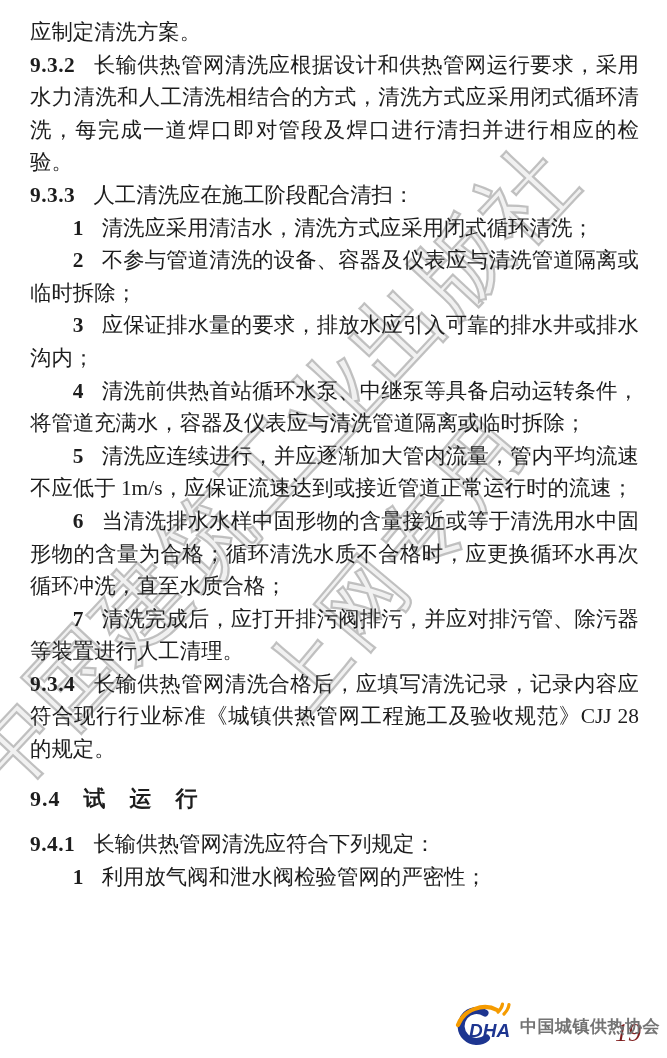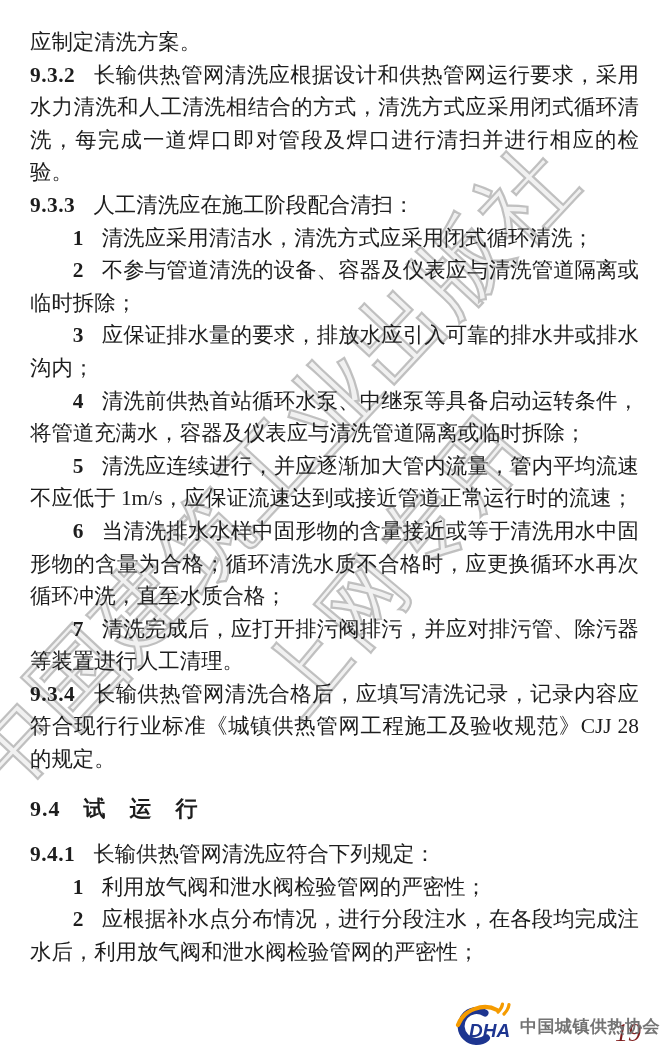--- a/index.html
+++ b/index.html
@@ -28,21 +28,21 @@
     transform:translate(-50%,-50%) rotate(-47deg);
   }
   .wm2 {
     left:395px; top:565px;
     font-size:84px; letter-spacing:6px;
     transform:translate(-50%,-50%) rotate(-50deg);
   }
 
   
   .content {
-    position:absolute; left:30px; top:26px; width:609px;
+    position:absolute; left:30px; top:16px; width:609px;
     z-index:2;
     font-size:21.4px; line-height:32.6px;
     text-align:justify;
   }
   .content p { margin:0; }
   .num { font-weight:bold; }
   p.clause .num { margin-right:0.85em; letter-spacing:0.5px; }
   p.item { text-indent:2em; }
   p.item .num { margin-right:0.85em; }
   h2.heading {
@@ -109,21 +109,20 @@
     <p class="item"><span class="num">7</span><span>清洗完成后，应打开排污阀排污，并应对排污管、除污器等装置进行人工清理。</span></p>
 
     <p class="clause"><span class="num">9.3.4</span><span>长输供热管网清洗合格后，应填写清洗记录，记录内容应符合现行行业标准《城镇供热管网工程施工及验收规范》CJJ 28 的规定。</span></p>
 
     <h2 class="heading">9.4　试　运　行</h2>
 
     <p class="clause"><span class="num">9.4.1</span><span>长输供热管网清洗应符合下列规定：</span></p>
 
     <p class="item"><span class="num">1</span><span>利用放气阀和泄水阀检验管网的严密性；</span></p>
 
-    <p class="item"><span class="num">2</span><span>应根据补水点分布情况，进行分段注水，在各段均完成注水后，利用放气阀和泄水阀检验管网的严密性；</span></p>
 
   </div>
 
   <div class="page-num">19</div>
 
   <div class="logo">
     <span>
       <svg width="64" height="46" viewBox="0 0 64 46">
 
         <path d="M33 12 A 15.5 15.5 0 1 0 34.5 37" fill="none" stroke="#1d3590" stroke-width="7" stroke-linecap="round"></path>

